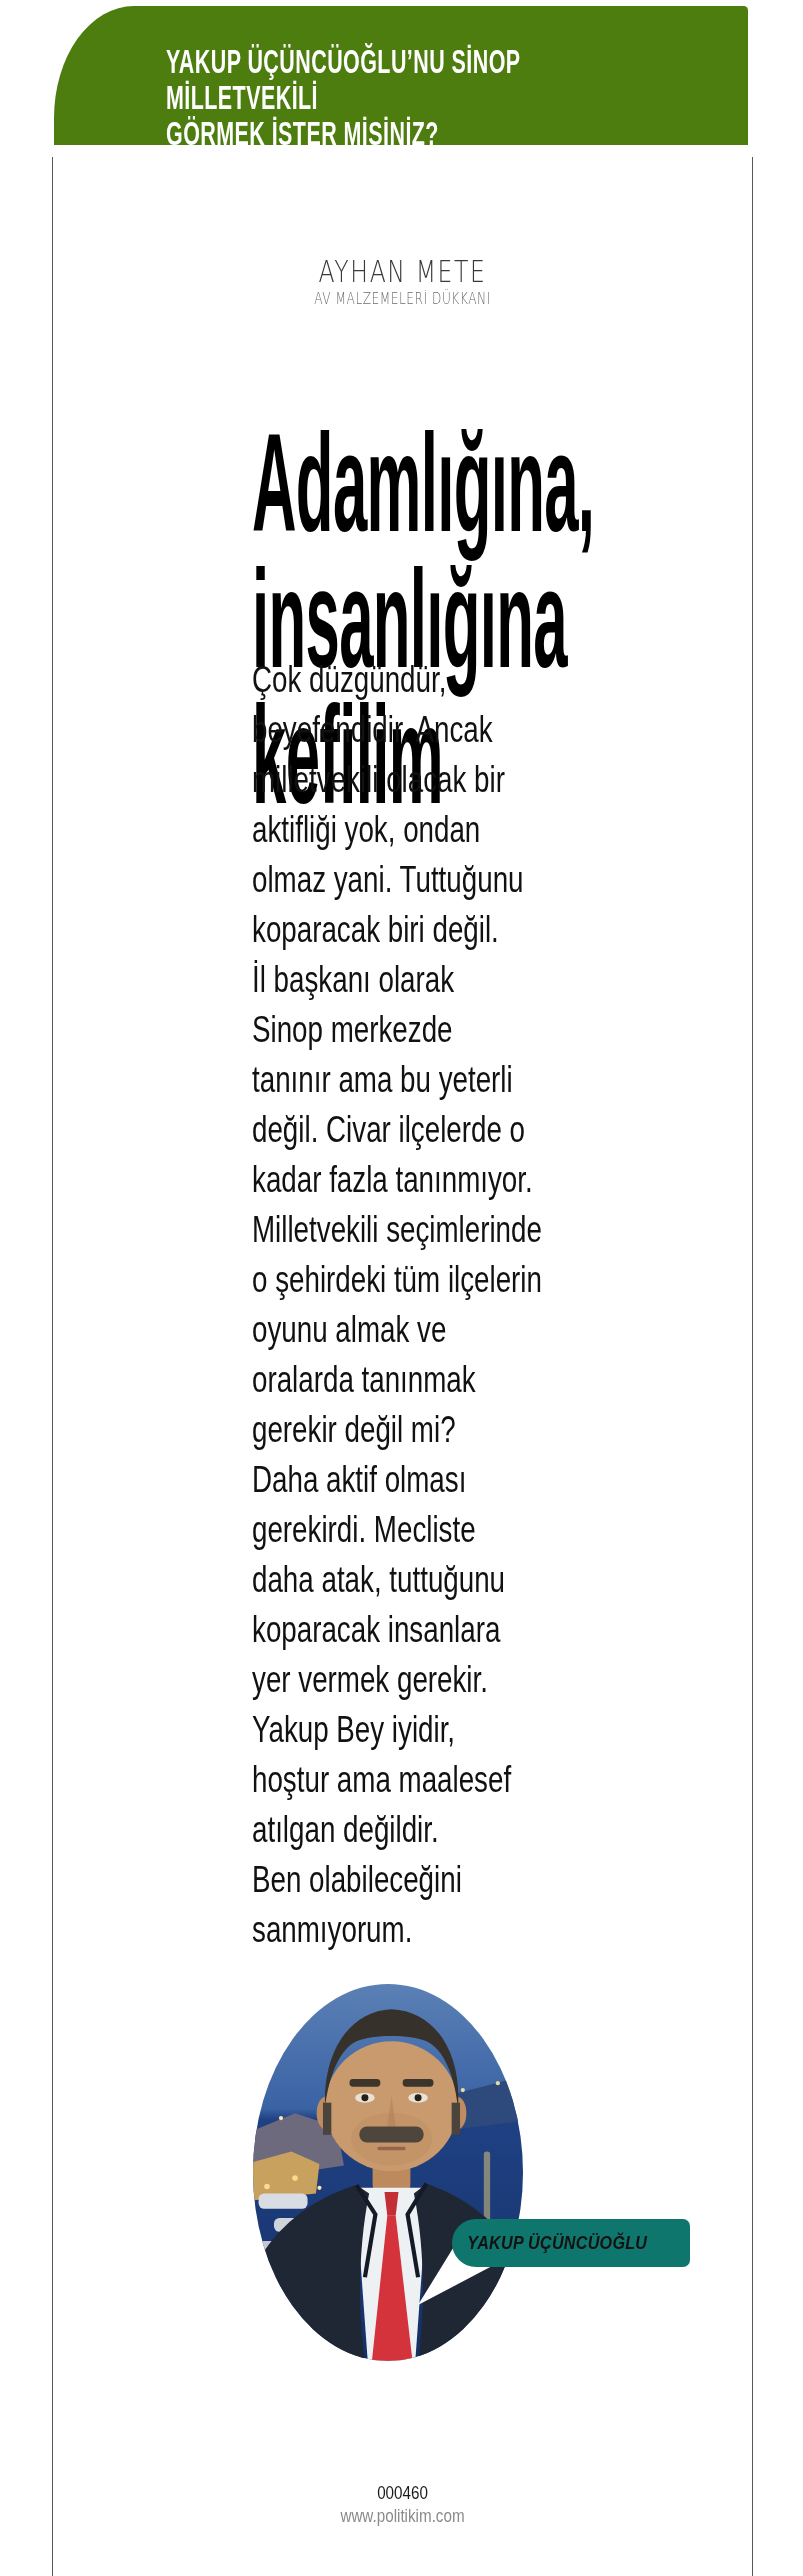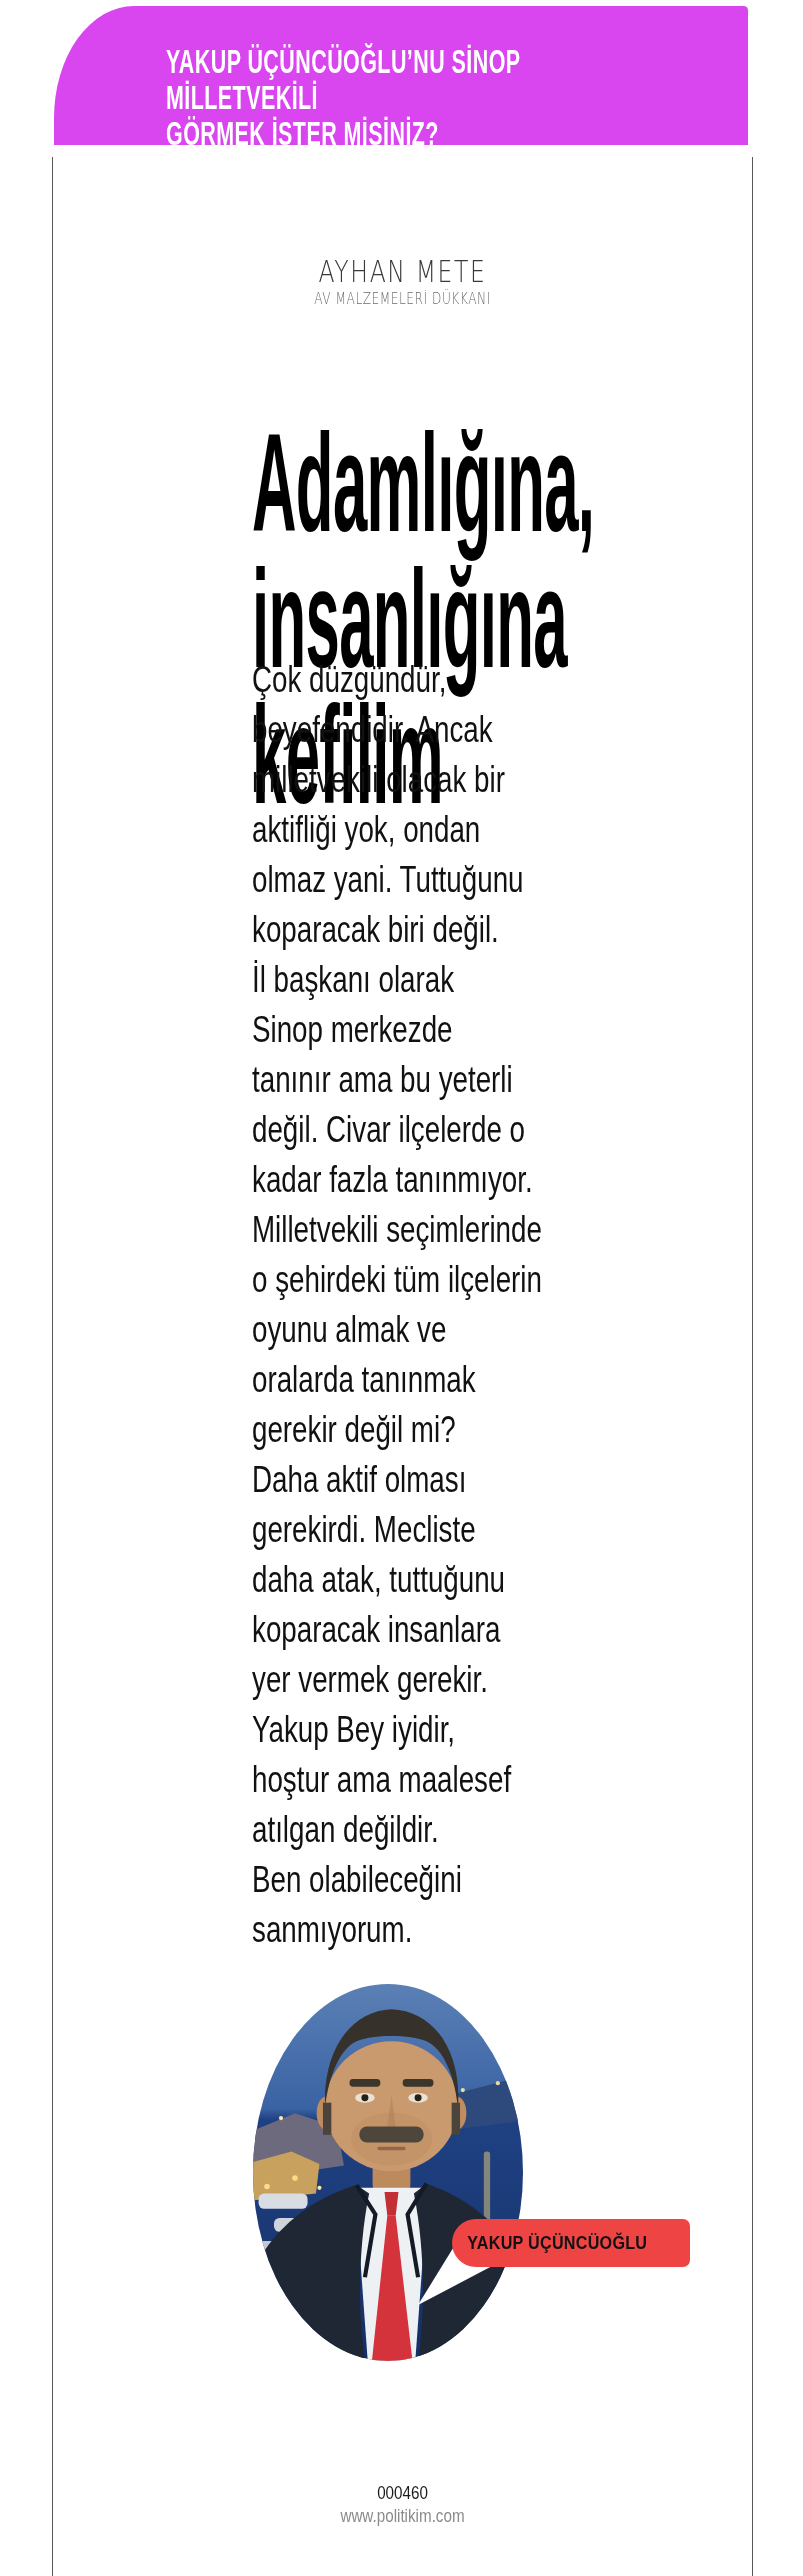--- a/index.html
+++ b/index.html
@@ -8,21 +8,21 @@
     font-family:"Liberation Sans",sans-serif;overflow:hidden;
   }
   
   .rail{position:absolute;top:157px;bottom:0;width:1.4px;background:#5a5556;}
   .rail-left{left:52px;}
   .rail-right{left:752px;}
 
   
   .banner{
     position:absolute;left:54px;top:5.6px;width:694px;height:139px;
-    background:#d946ef;
+    background:#4d7c0f;
     border-radius:80px 4.2px 0 0 / 112px 4.2px 0 0;
   }
   .banner-title{
     position:absolute;left:112px;top:38px;
     color:#ffffff;font-weight:bold;font-size:33px;line-height:36px;
     letter-spacing:0.7px;white-space:pre-line;
     transform:scaleX(0.65);transform-origin:0 0;
   }
 
   
@@ -63,21 +63,21 @@
   .portrait svg{display:block;width:100%;height:100%;}
 
   
   .bubble-tail{
     position:absolute;left:418px;top:2225px;width:77px;height:80px;
     background:#ffffff;
     clip-path:polygon(64% 0, 0 100%, 95% 52%);
   }
   .bubble{
     position:absolute;left:452px;top:2219px;width:238px;height:48px;
-    background:#ef4444;border-radius:24px 7px 7px 24px;
+    background:#0f766e;border-radius:24px 7px 7px 24px;font-style:italic;
   }
   .bubble-label{
     display:block;line-height:48px;padding-left:18px;
     font-weight:bold;font-size:19px;color:#121212;letter-spacing:0.3px;
     transform:scaleX(0.85);transform-origin:0 50%;white-space:nowrap;
   }
 
   
   .footer-code{
     position:absolute;left:52px;top:2482px;width:701px;text-align:center;

